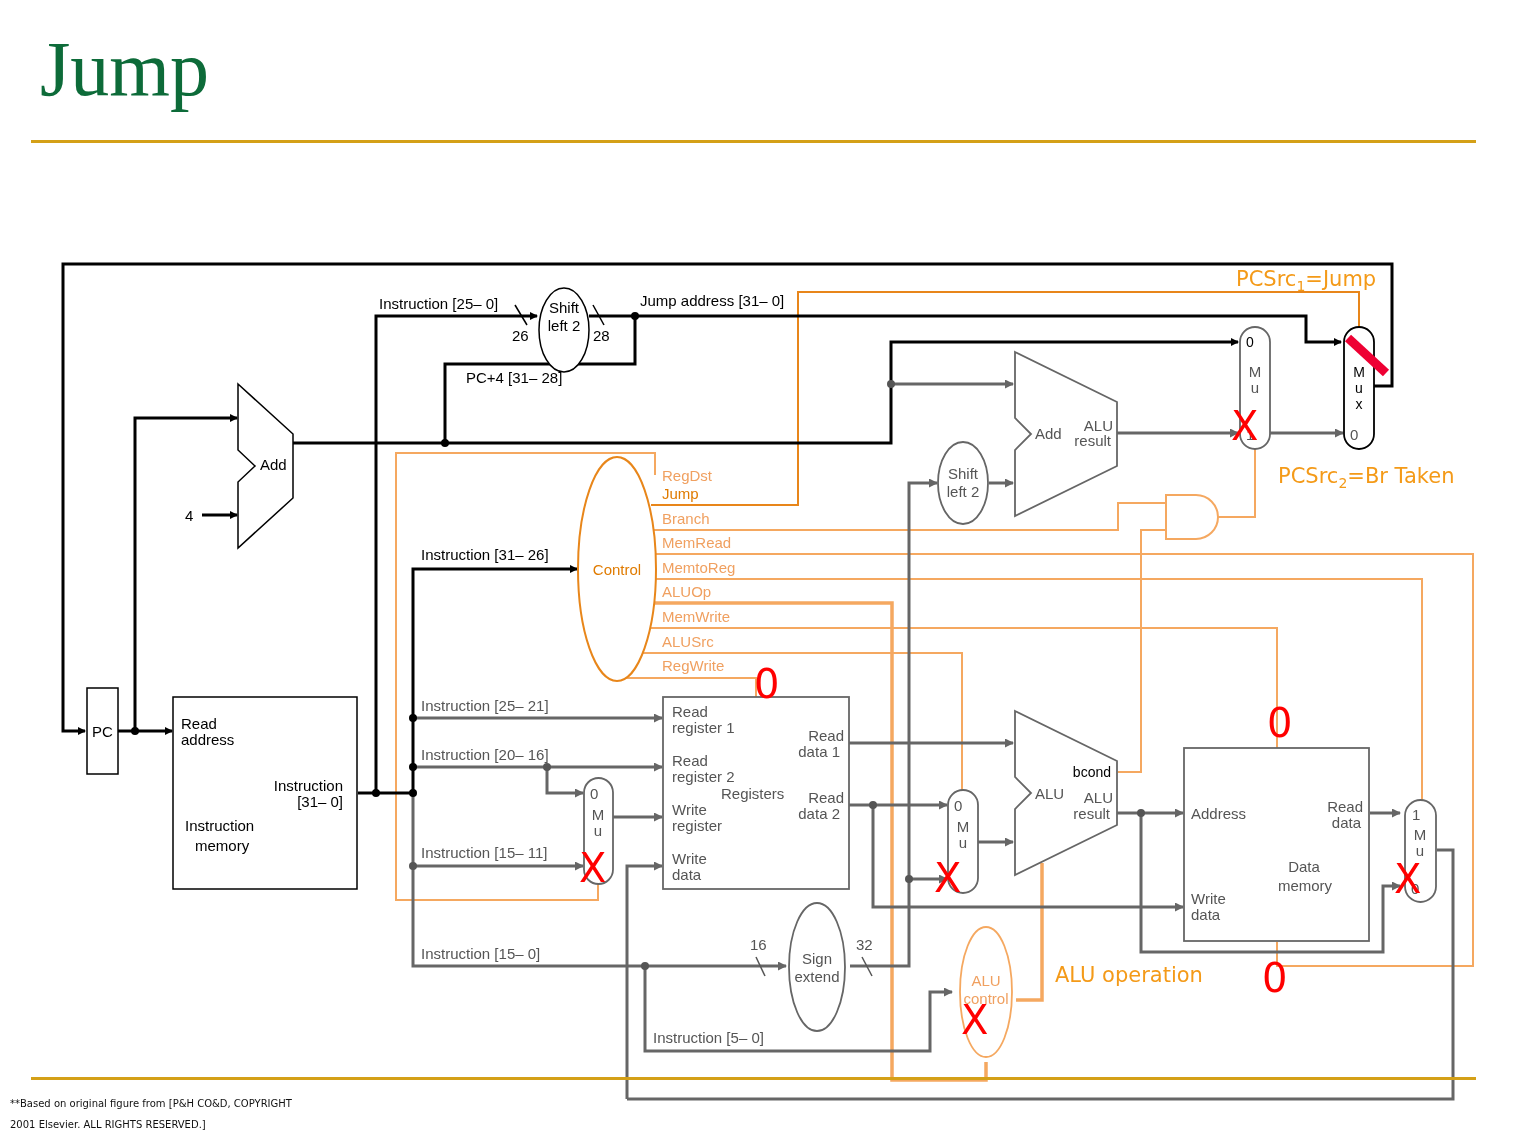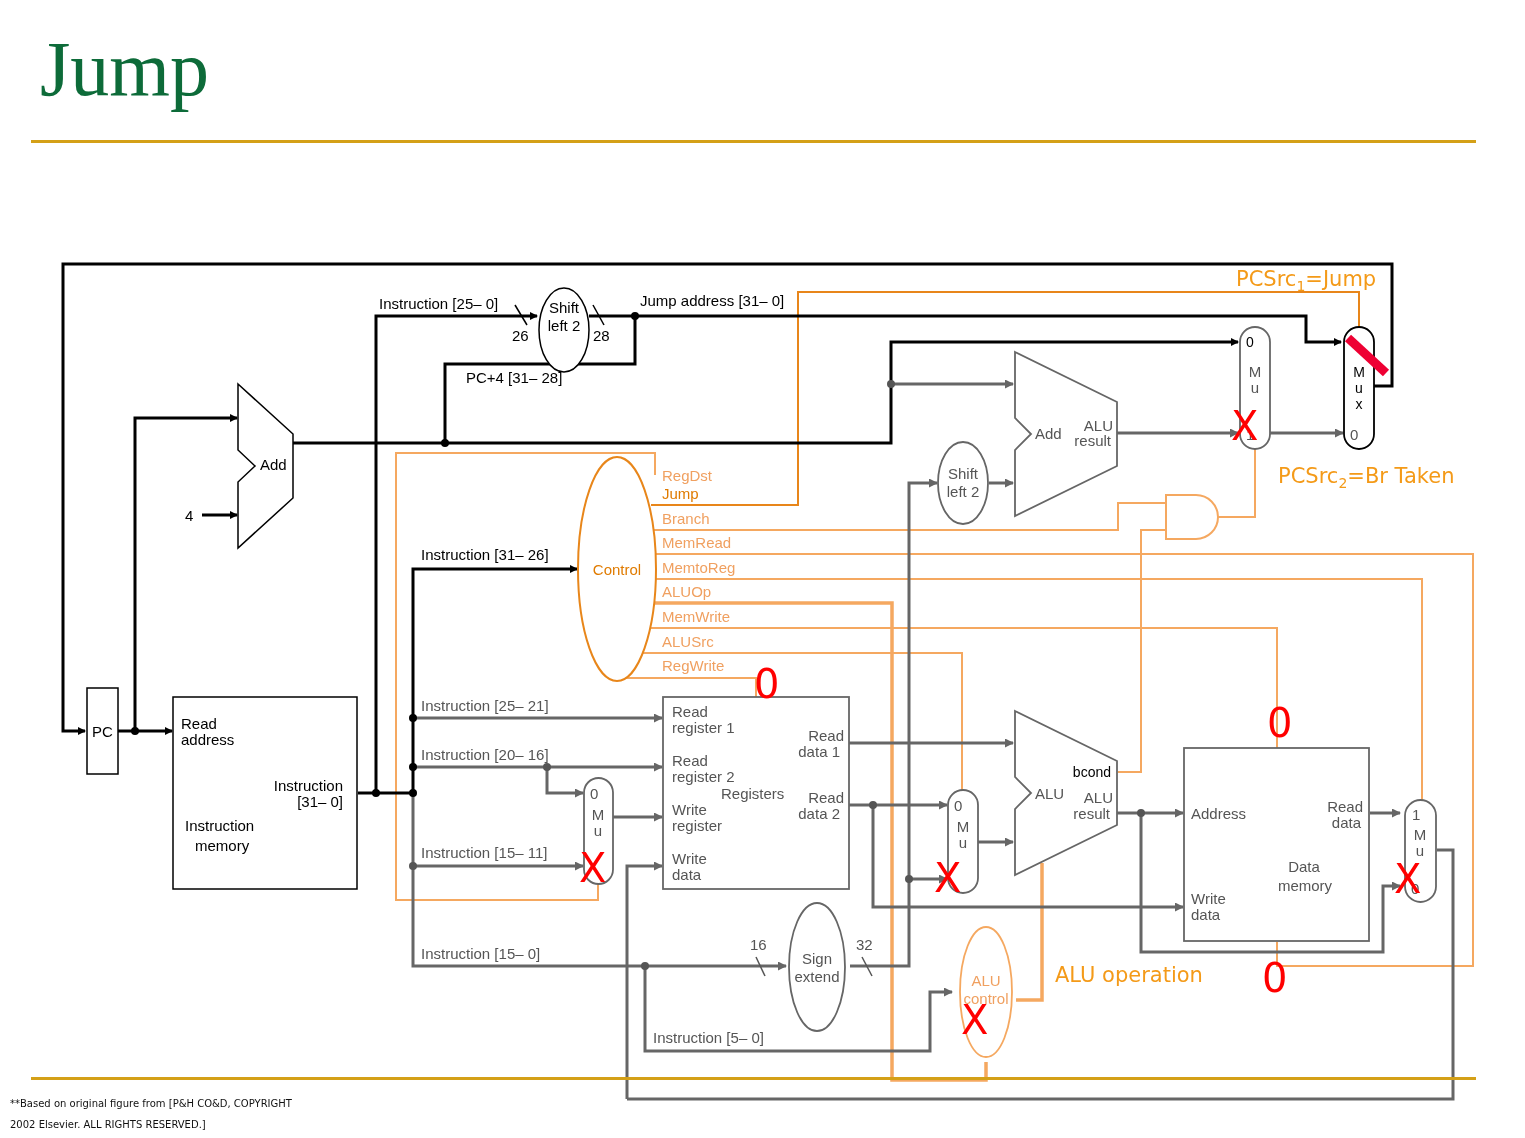--- a/index.html
+++ b/index.html
@@ -329,14 +329,14 @@
     <text class="lbl-red" x="579" y="882" font-size="52">X</text>
     <text class="lbl-red" x="934" y="892" font-size="56">X</text>
     <text class="lbl-red" x="1394" y="893" font-size="56">X</text>
     <text class="lbl-red" x="961" y="1034" font-size="52">X</text>
   </g>
 </svg>
 
 <div class="rule bottom"></div>
 <div class="footnote">
   <div>**Based on original figure from [P&amp;H CO&amp;D, COPYRIGHT</div>
-  <div>2002 Elsevier. ALL RIGHTS RESERVED.]</div>
+  <div>2001 Elsevier. ALL RIGHTS RESERVED.]</div>
 </div>
 
 </body></html>

